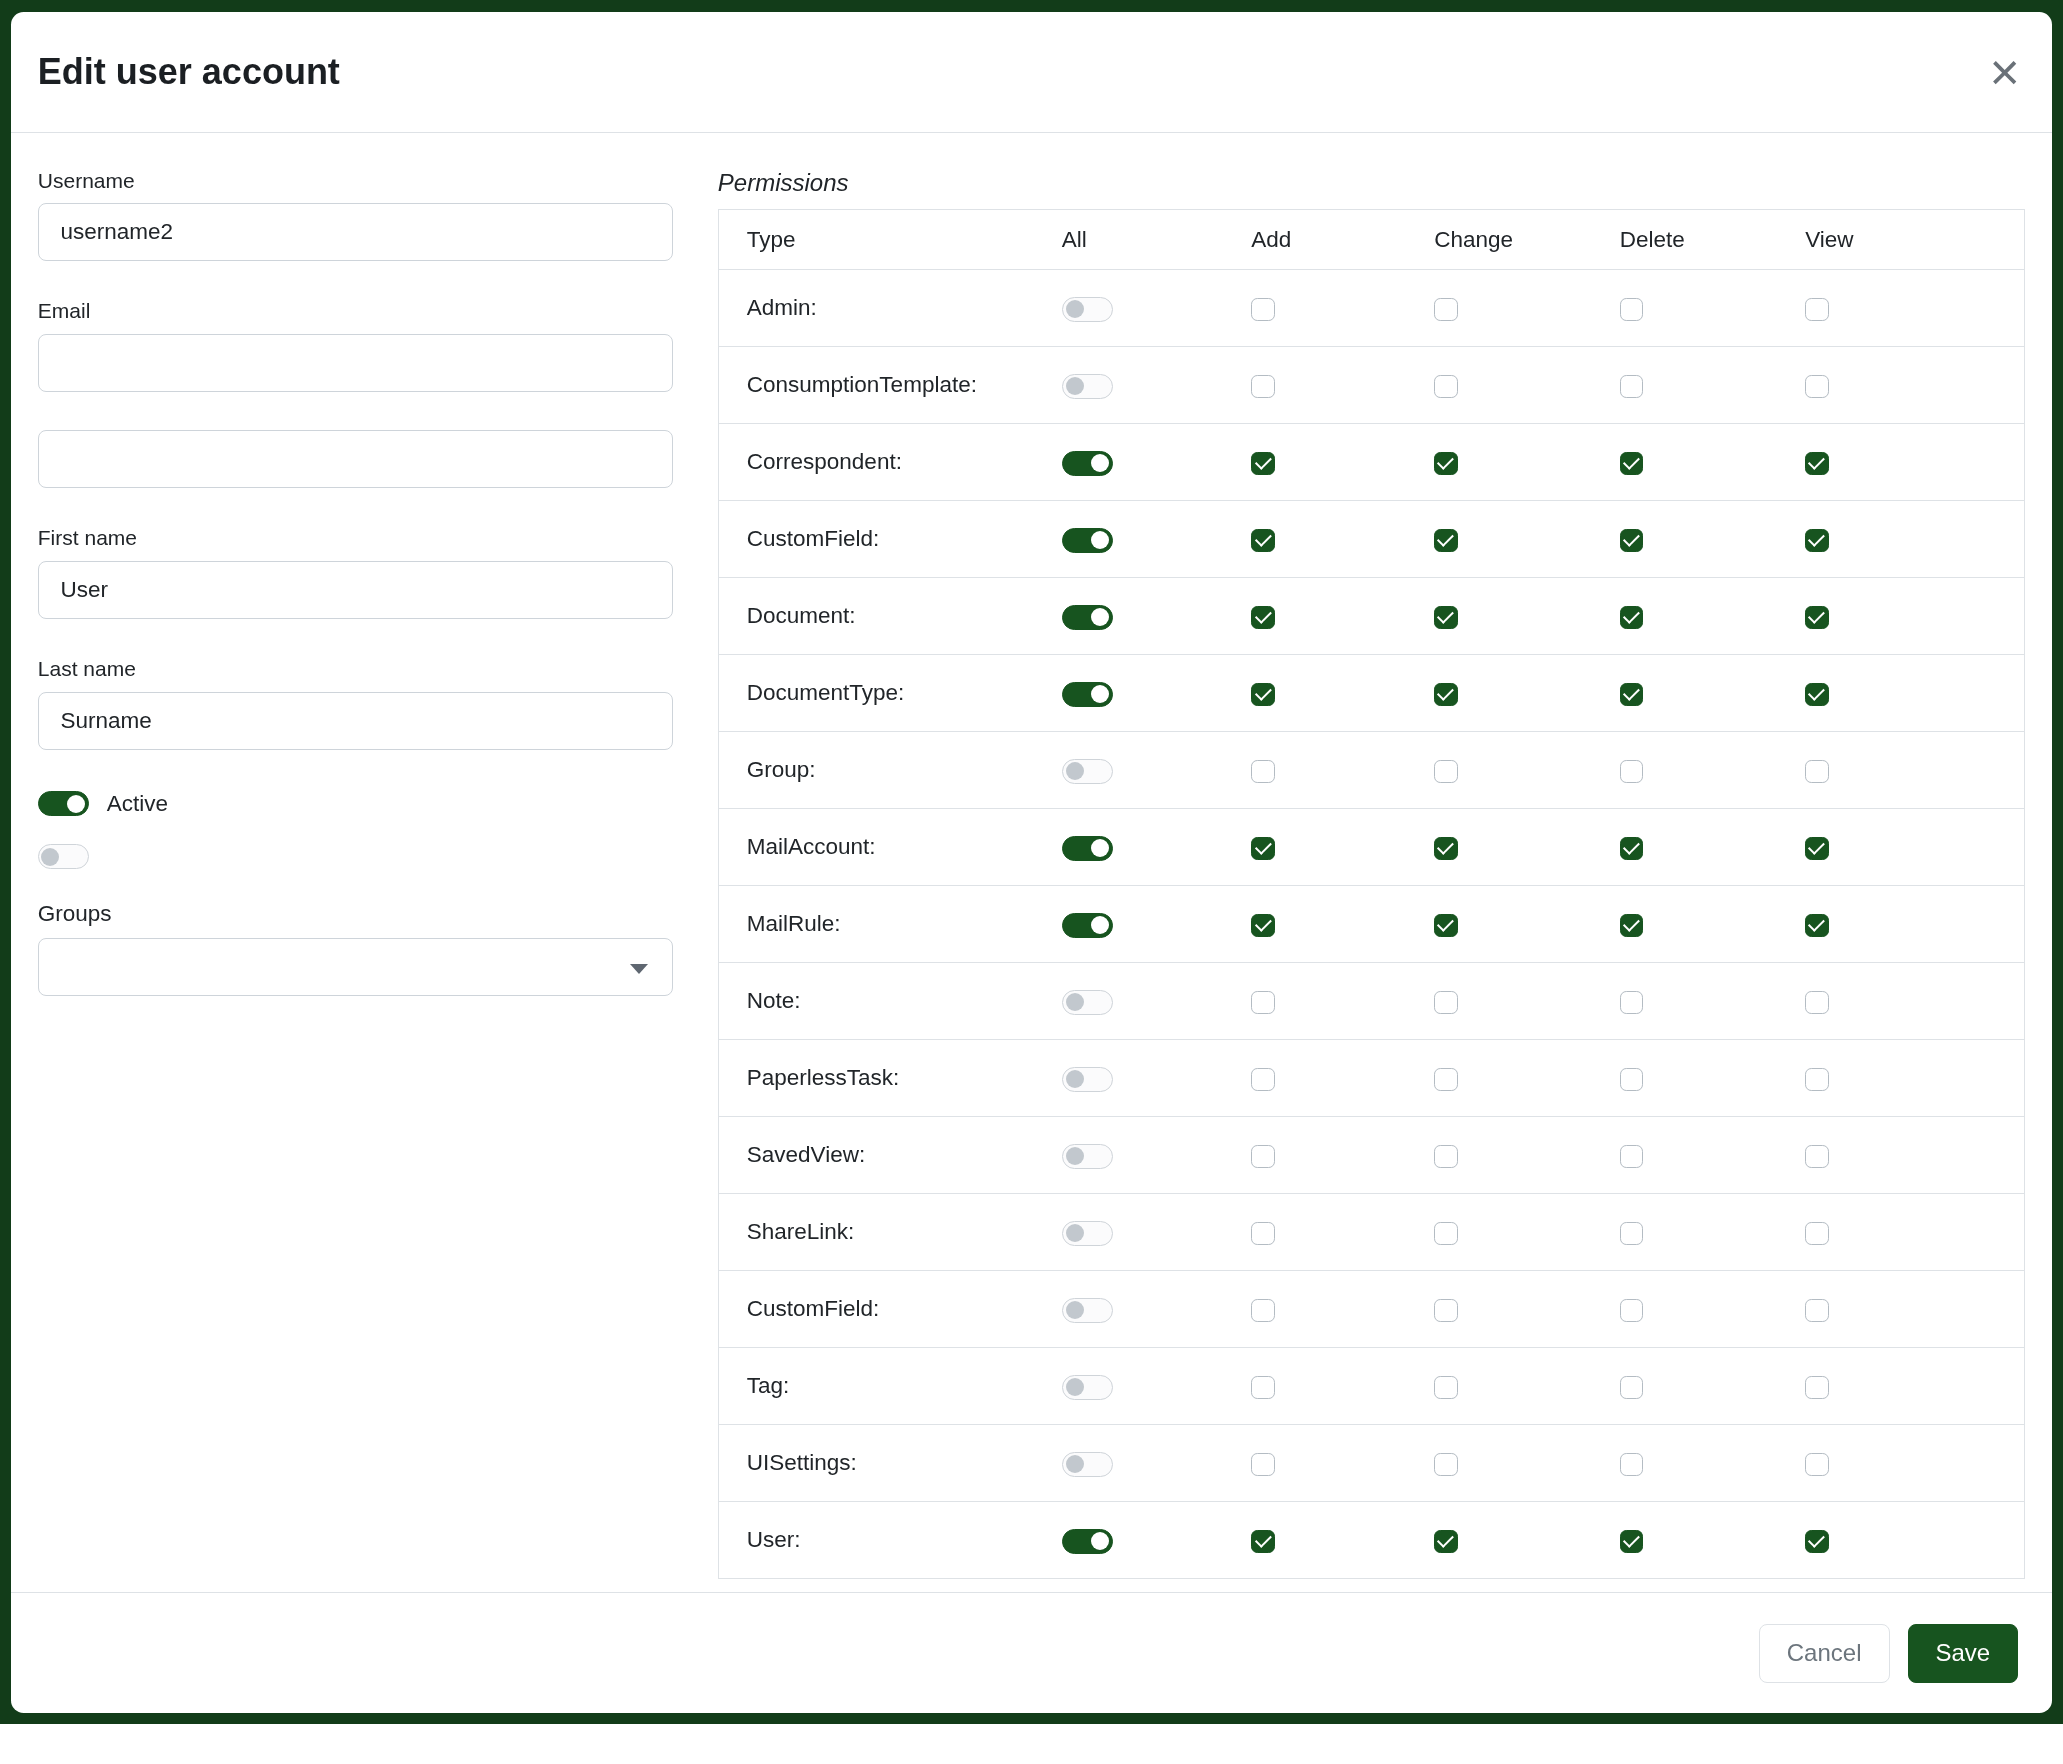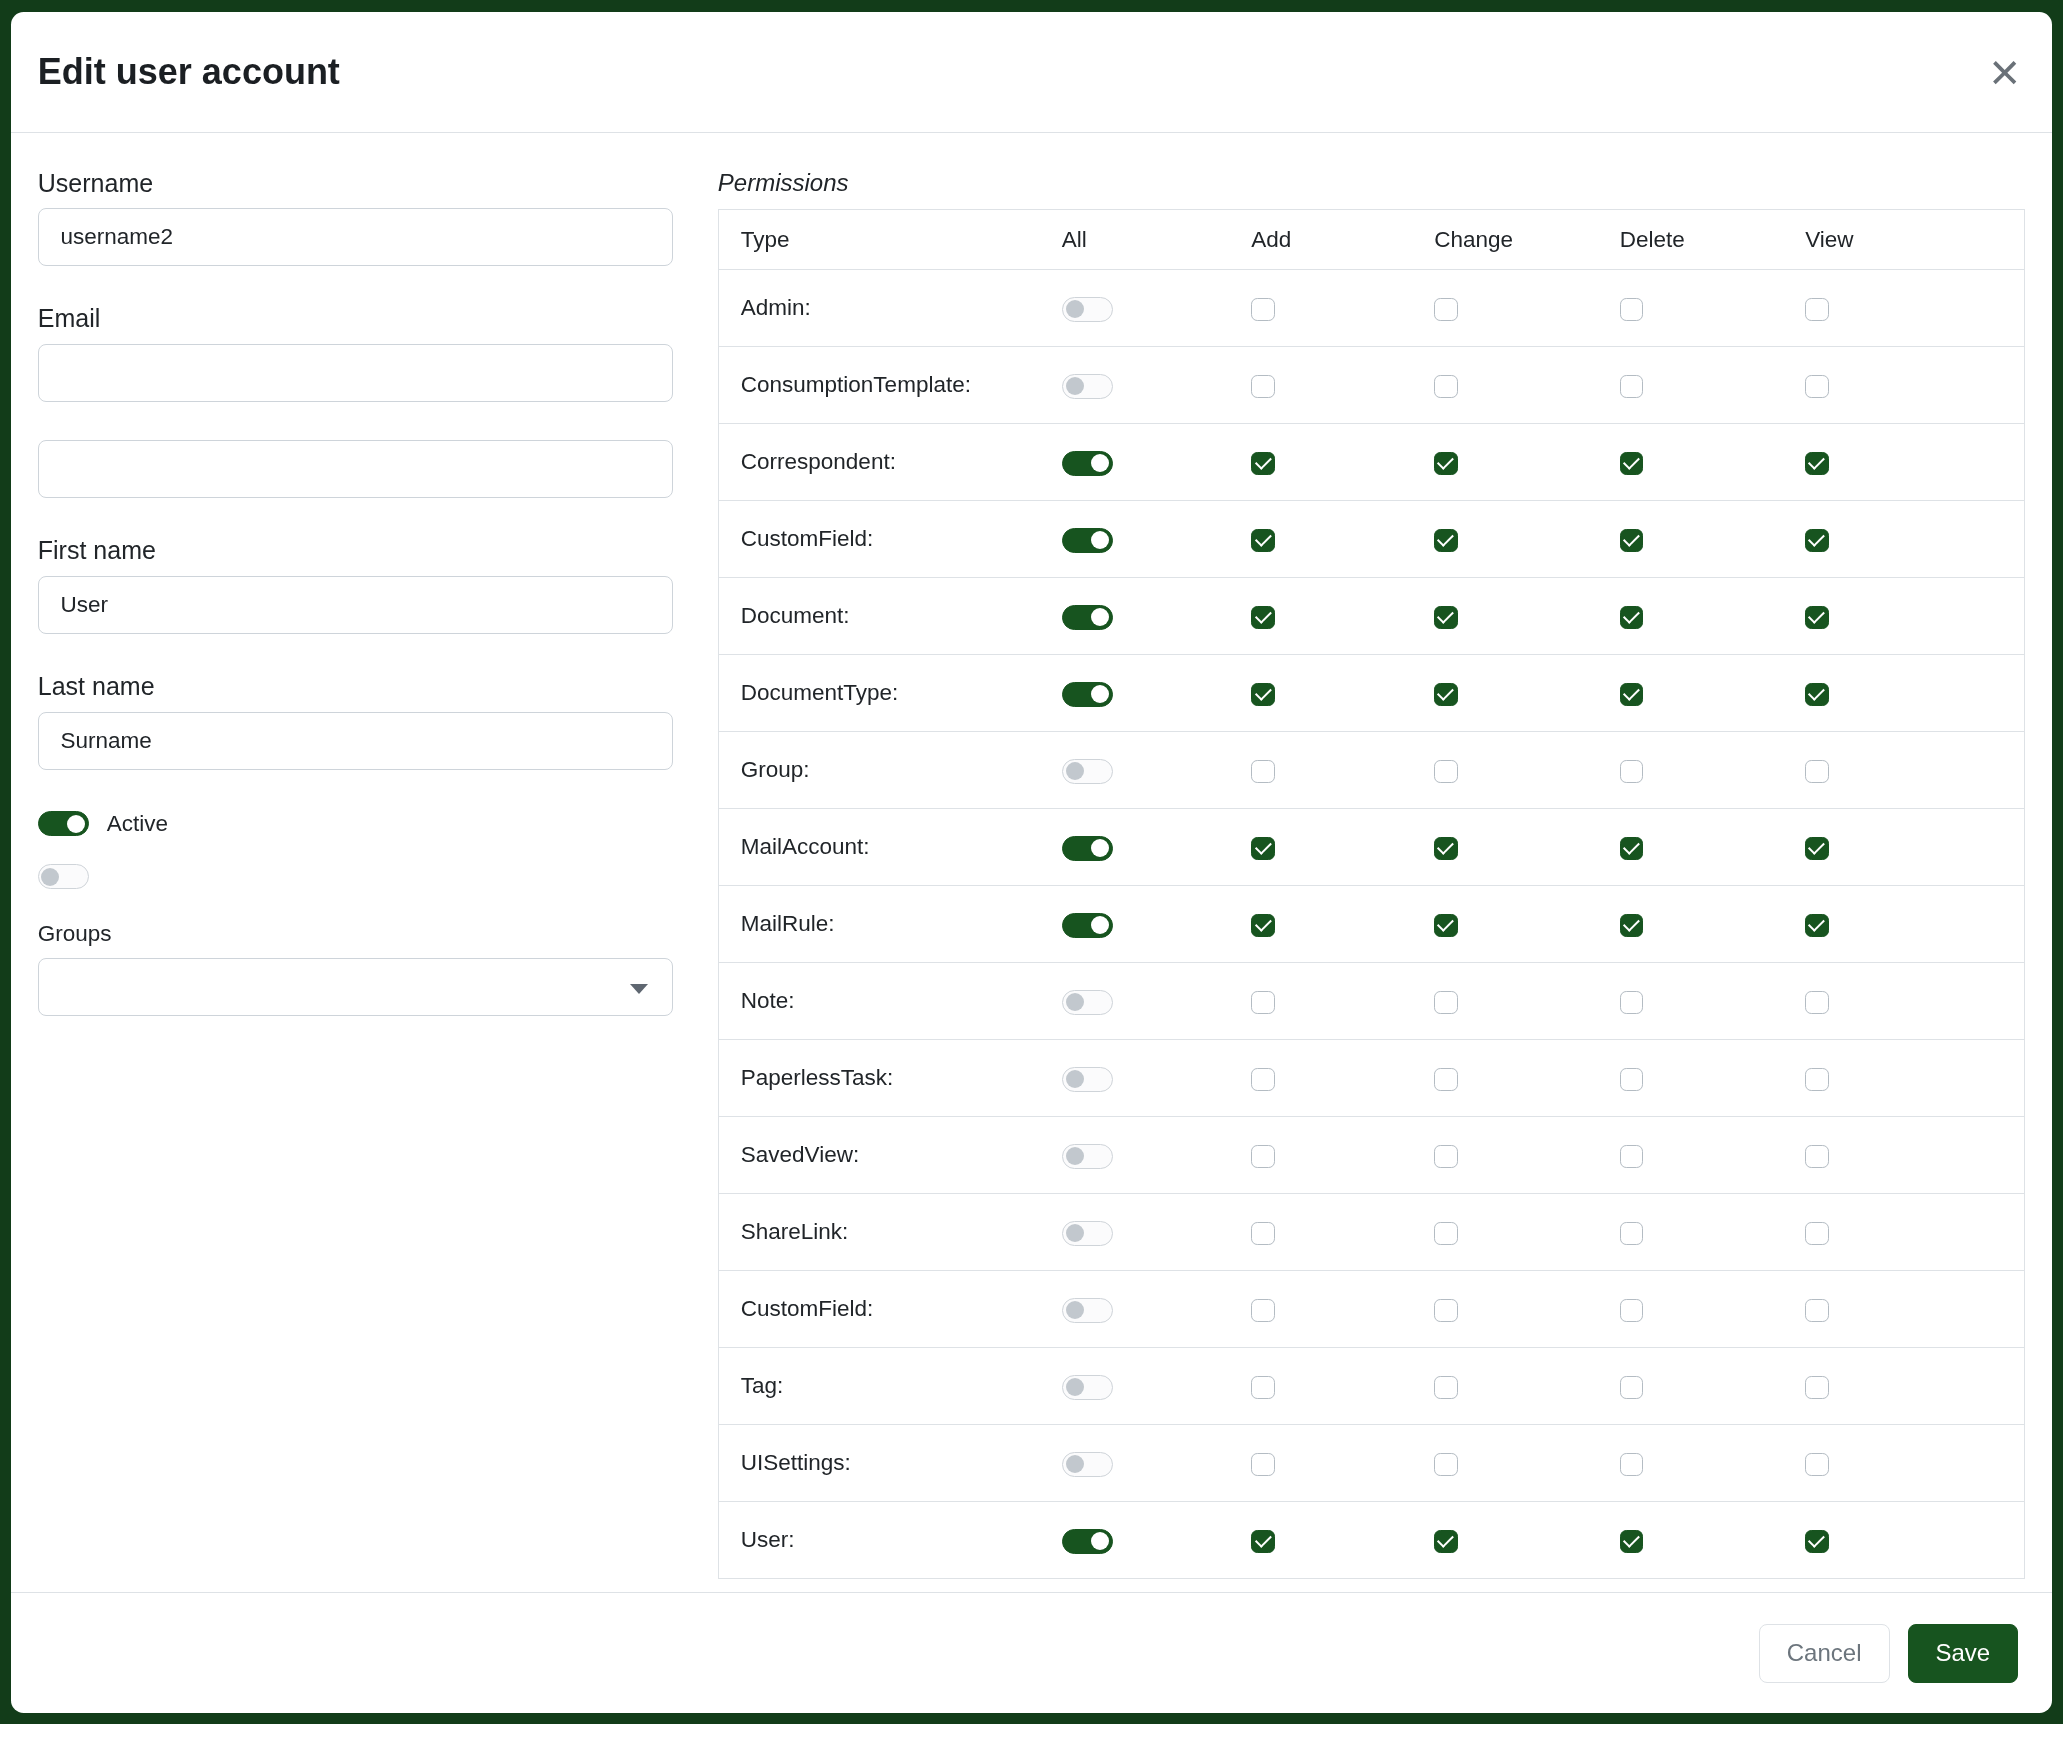--- a/index.html
+++ b/index.html
@@ -20,21 +20,21 @@
   .modal-header{flex:0 0 121px;display:flex;align-items:center;justify-content:space-between;padding:0 27px;border-bottom:0.9px solid var(--border);}
   .modal-title{font-size:36px;font-weight:600;color:#1b1f23;}
   .close-btn{background:none;border:none;cursor:pointer;font-size:52px;font-weight:300;color:#6a7178;line-height:1;padding:0 5.4px;}
 
   
   .modal-body{flex:1 1 auto;display:flex;gap:45px;padding:36px 27px 0 27px;overflow:hidden;}
   .left-col{flex:0 0 635px;}
   .right-col{flex:1 1 auto;}
 
   .field{margin-bottom:38px;}
-  .field label{display:block;margin-bottom:10.8px;font-size:25px;color:var(--text);}
+  .field label{display:block;margin-bottom:10.8px;font-size:21px;color:var(--text);}
   .field input{width:100%;height:58px;border:0.9px solid var(--input-border);border-radius:8px;padding:0 21.6px;font-size:22.5px;font-family:inherit;color:var(--text);background:#fff;outline:none;}
 
   .toggle-row{display:flex;align-items:flex-start;gap:18px;margin-bottom:20px;}
   .toggle-row .switch{margin-top:3.6px;flex:0 0 auto;}
   .toggle-text{line-height:1.45;max-width:565px;}
   .toggle-label{font-weight:500;color:var(--text);}
   .toggle-hint{color:var(--muted);font-size:21.6px;}
 
   .groups-block{margin-top:32px;}
   .groups-block .g-label{display:block;margin-bottom:10.8px;}
@@ -50,21 +50,21 @@
   
   .cb{display:inline-block;position:relative;width:23.4px;height:23.4px;border:1.8px solid #b4bcc3;border-radius:6.3px;background:#fff;vertical-align:middle;cursor:pointer;}
   .cb.checked{background:var(--primary);border-color:var(--primary);}
   .cb.checked::after{content:"";position:absolute;left:6.3px;top:1.8px;width:7.2px;height:12.6px;border:solid #fff;border-width:0 2.7px 2.7px 0;transform:rotate(45deg);}
 
   
   .perm-label{margin-bottom:12.6px;font-size:24px;font-style:italic;}
   table.perm{width:100%;border-collapse:collapse;border:0.9px solid var(--border);table-layout:fixed;}
   table.perm th{height:60px;font-weight:400;font-size:22.5px;text-align:left;vertical-align:middle;}
   table.perm td{height:77px;vertical-align:middle;border-top:0.9px solid var(--border);text-align:left;font-size:22.5px;}
-  .type-pad{padding-left:22px;}
+  .type-pad{padding-left:28px;}
 
   
   .modal-footer{flex:0 0 121px;display:flex;align-items:center;justify-content:flex-end;gap:18px;padding:0 34px;border-top:0.9px solid var(--border);}
   .btn{height:59px;border-radius:8px;font-size:24px;font-family:inherit;cursor:pointer;padding:0 27px;}
   .btn-cancel{background:#fff;border:0.9px solid var(--border);color:var(--muted);}
   .btn-save{background:var(--primary);border:0.9px solid var(--primary);color:#fff;}
 </style>
 </head>
 <body>
 

